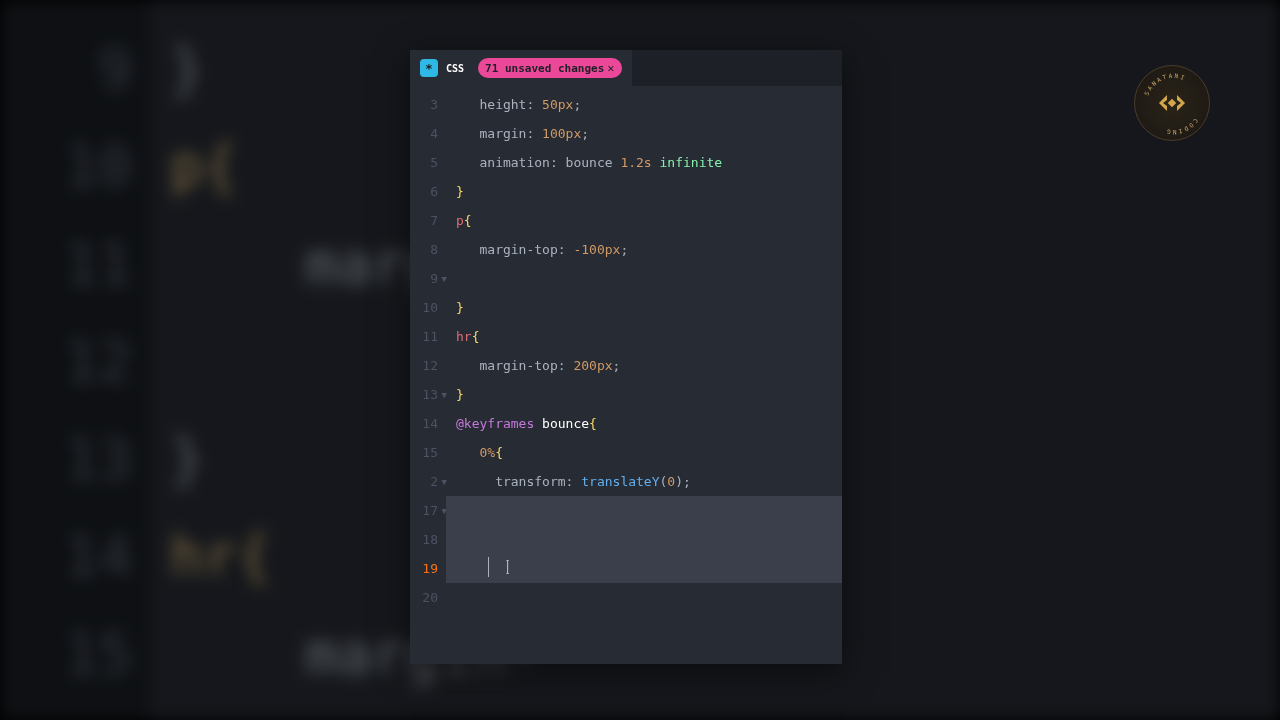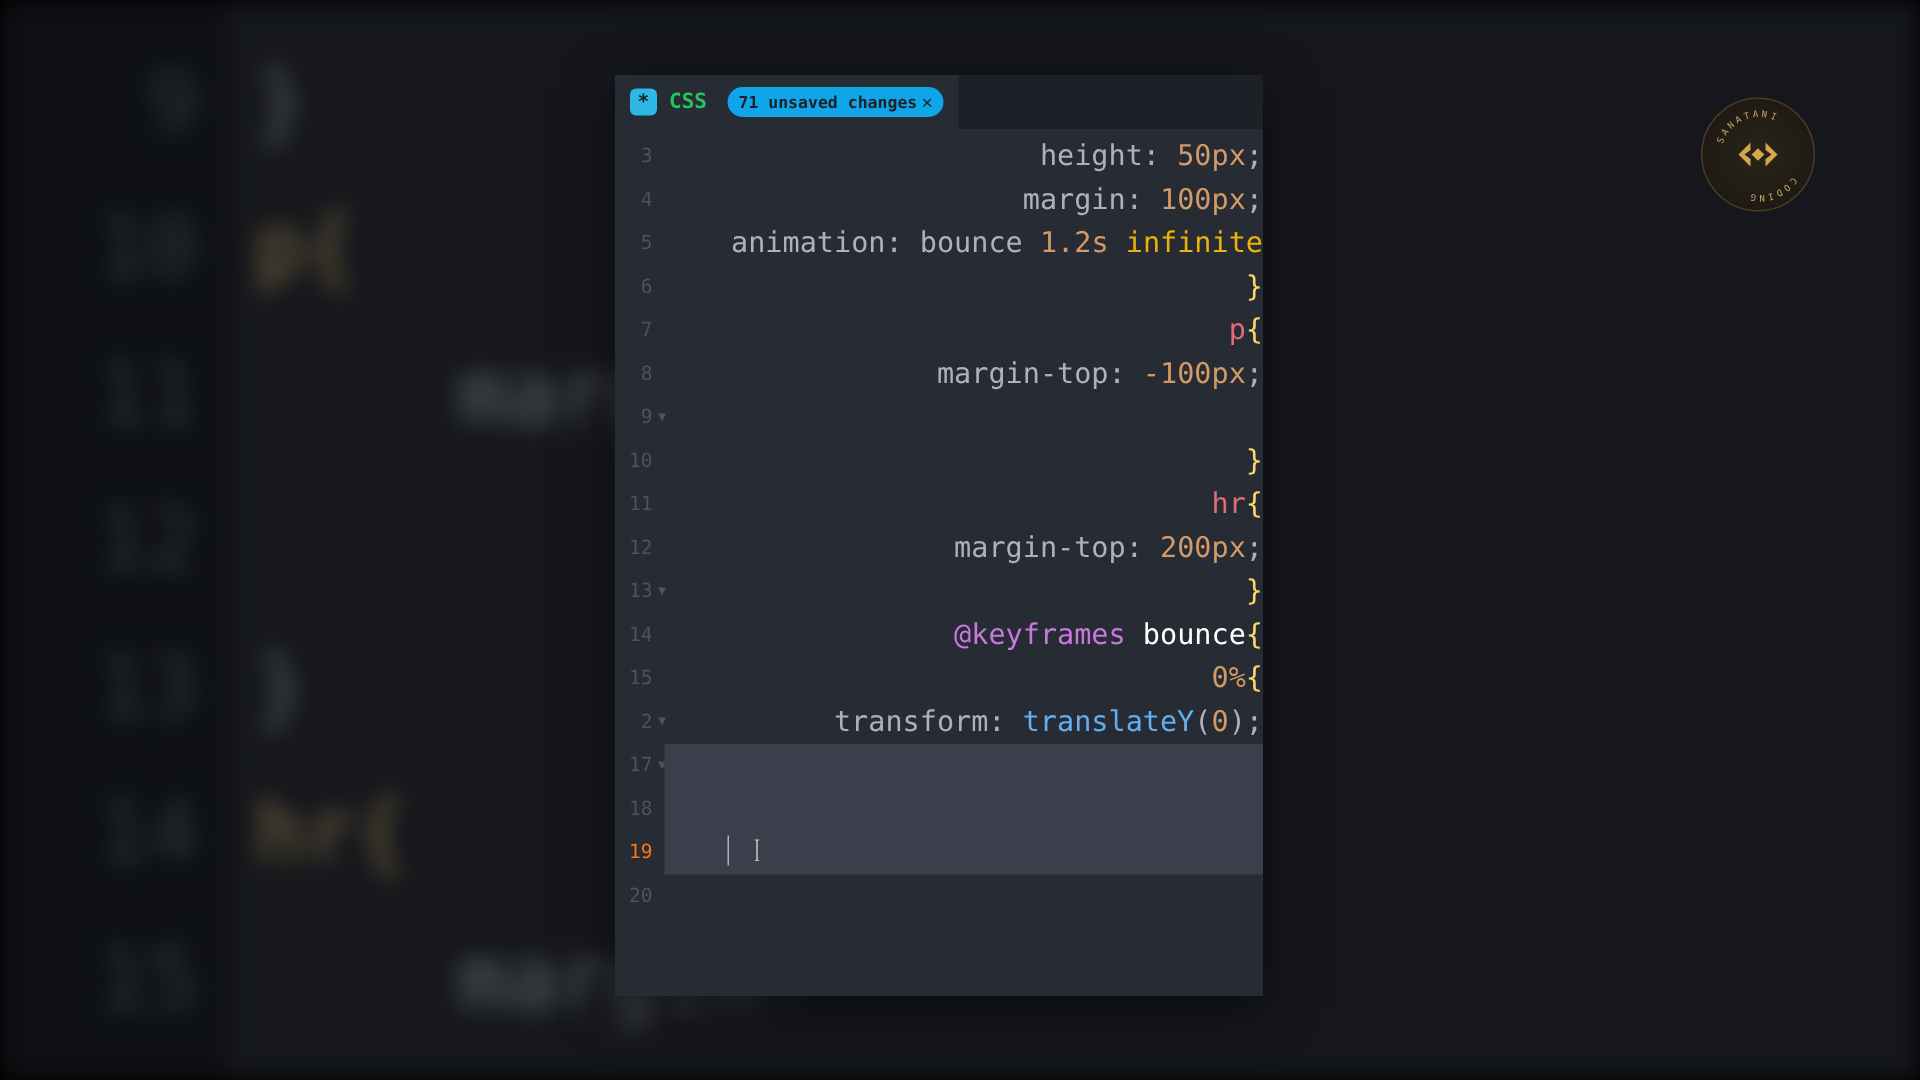--- a/index.html
+++ b/index.html
@@ -85,26 +85,26 @@
       background: #2eb8e6;
       border-radius: 4px;
       display: flex;
       align-items: center;
       justify-content: center;
       color: #1d2027;
       font-size: 13px;
       font-weight: bold;
     }
     .tab-label {
-      color: #22c55e;
-      font-size: 14px;
+      color: #ffffff;
+      font-size: 10px;
       font-weight: 600;
     }
     .unsaved-badge {
-      background: #0ea5e9;
+      background: #ec4899;
       color: #1d2027;
       font-size: 11px;
       font-weight: 600;
       padding: 3px 7px;
       border-radius: 10px;
       display: flex;
       align-items: center;
       gap: 3px;
       margin-left: 6px;
     }
@@ -145,22 +145,21 @@
     .code {
       flex: 1;
       padding-top: 4px;
       padding-left: 10px;
       position: relative;
     }
     .code-line {
       line-height: 29px;
       height: 29px;
       white-space: pre;
-      font-size: 19px;
-      text-align: right;
+      font-size: 13px;
     }
     .selection-bg {
       position: absolute;
       background: #3a3f4b;
       pointer-events: none;
     }
     .cursor {
       position: absolute;
       width: 1px;
       height: 20px;
@@ -172,21 +171,21 @@
       font-size: 22px;
       color: #c0c0c0;
       font-family: serif;
       z-index: 6;
       transform: scaleX(0.5);
     }
     .t-tag { color: #e06c75; }
     .t-prop { color: #abb2bf; }
     .t-punc { color: #abb2bf; }
     .t-num { color: #d19a66; }
-    .t-const { color: #eab308; }
+    .t-const { color: #86efac; }
     .t-func { color: #61afef; }
     .t-kw { color: #c678dd; }
     .t-brace { color: #f8d86a; }
     .t-white { color: #ffffff; }
     
     .logo {
       position: absolute;
       right: 70px;
       top: 65px;
       width: 76px;

